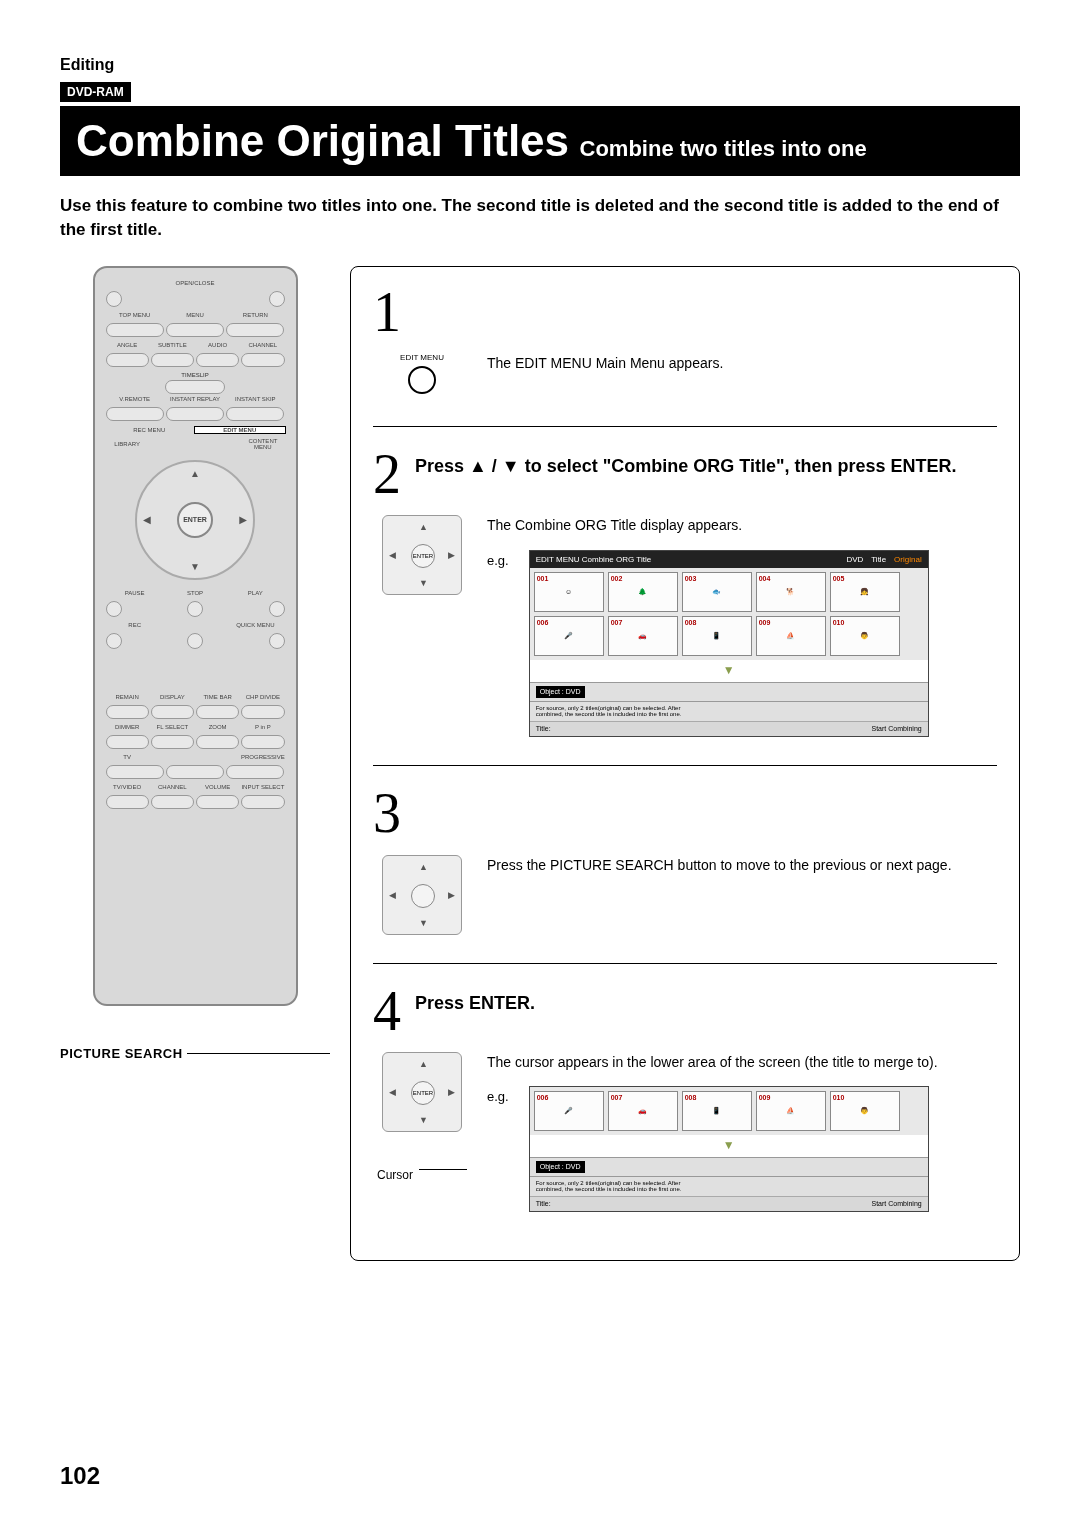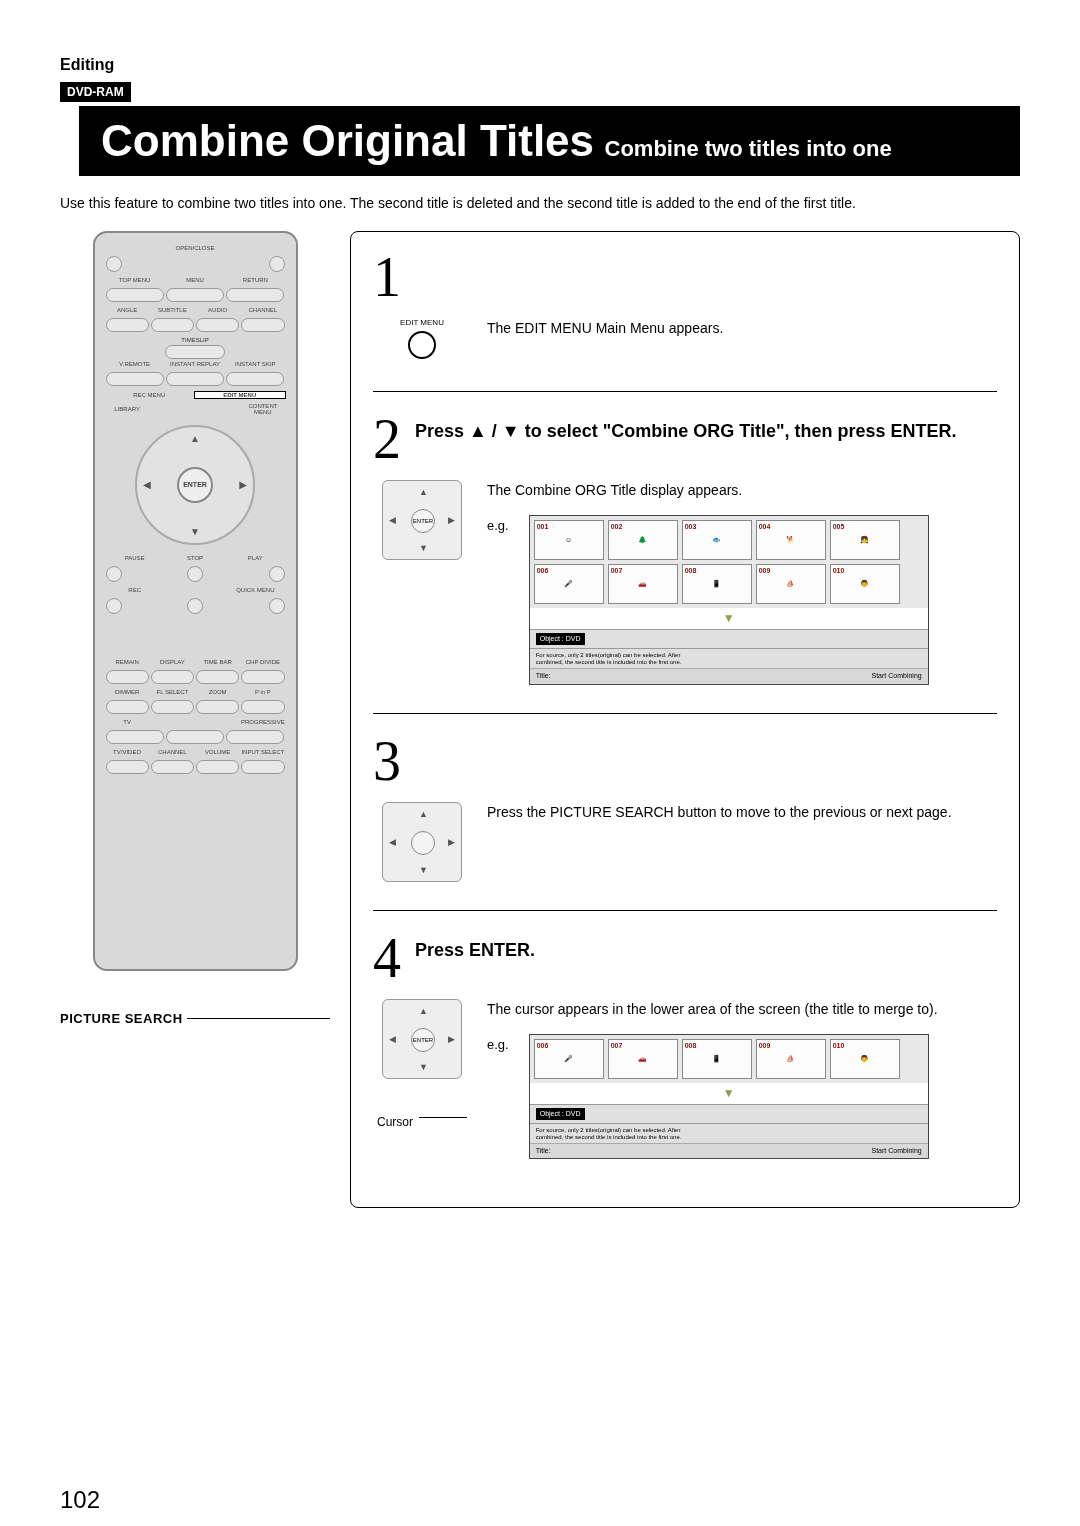--- a/index.html
+++ b/index.html
@@ -22,40 +22,39 @@
     background: #000;
     color: #fff;
     font-size: 12px;
     font-weight: bold;
     padding: 2px 6px;
     border: 1px solid #000;
     margin-bottom: 4px;
   }
   .title-bar {
     background: #000;
-    padding: 10px 22px;
+    padding: 10px 16px;
     margin-bottom: 18px;
-    margin-left: 19px;
   }
   .title-big {
     color: #fff;
     font-size: 44px;
     font-weight: bold;
   }
   .title-sub {
     color: #fff;
     font-size: 22px;
     font-weight: bold;
     margin-left: 6px;
   }
   .intro-text {
-    font-size: 14px;
-    font-weight: normal;
+    font-size: 17px;
+    font-weight: bold;
     line-height: 1.4;
-    margin-bottom: 17px;
+    margin-bottom: 24px;
   }
   .main-row {
     display: flex;
     gap: 20px;
   }
   
   .remote-col {
     width: 270px;
     flex-shrink: 0;
   }
@@ -203,24 +202,24 @@
   }
   .cursor-label {
     font-size: 12px;
     padding-top: 10px;
   }
   .cursor-arrow-line {
     display:flex; align-items:center; gap:6px; margin-top:26px;
   }
   .page-number {
     position: absolute;
-    bottom: 12px;
+    bottom: 36px;
     left: 60px;
     font-size: 24px;
-    font-weight: normal;
+    font-weight: bold;
   }
   .remote-mlabel { font-size:6px; text-align:center; color:#333; }
 </style>
 </head>
 <body>
 
 
 
 <div class="section-label">Editing</div>
 <div class="dvd-ram-tag">DVD-RAM</div>
@@ -403,20 +402,28 @@
             <div class="a al">◀</div>
             <div class="a ar">▶</div>
             <div class="c">ENTER</div>
           </div>
         </div>
         <div class="step-desc">
           <div>The Combine ORG Title display appears.</div>
           <div class="eg-block">
             <div class="eg-label">e.g.</div>
             <div class="osd">
+              <div class="osd-hdr">
+                <span>EDIT MENU  Combine ORG  Title</span>
+                <span class="r">
+                  <span>DVD</span>
+                  <span>Title</span>
+                  <span style="color:#f80">Original</span>
+                </span>
+              </div>
               <div class="osd-thumbs">
                 <div class="t"><span class="num">001</span>☺</div>
                 <div class="t"><span class="num">002</span>🌲</div>
                 <div class="t"><span class="num">003</span>🐟</div>
                 <div class="t"><span class="num">004</span>🐕</div>
                 <div class="t"><span class="num">005</span>👧</div>
                 <div class="t"><span class="num">006</span>🎤</div>
                 <div class="t"><span class="num">007</span>🚗</div>
                 <div class="t"><span class="num">008</span>📱</div>
                 <div class="t"><span class="num">009</span>⛵</div>

